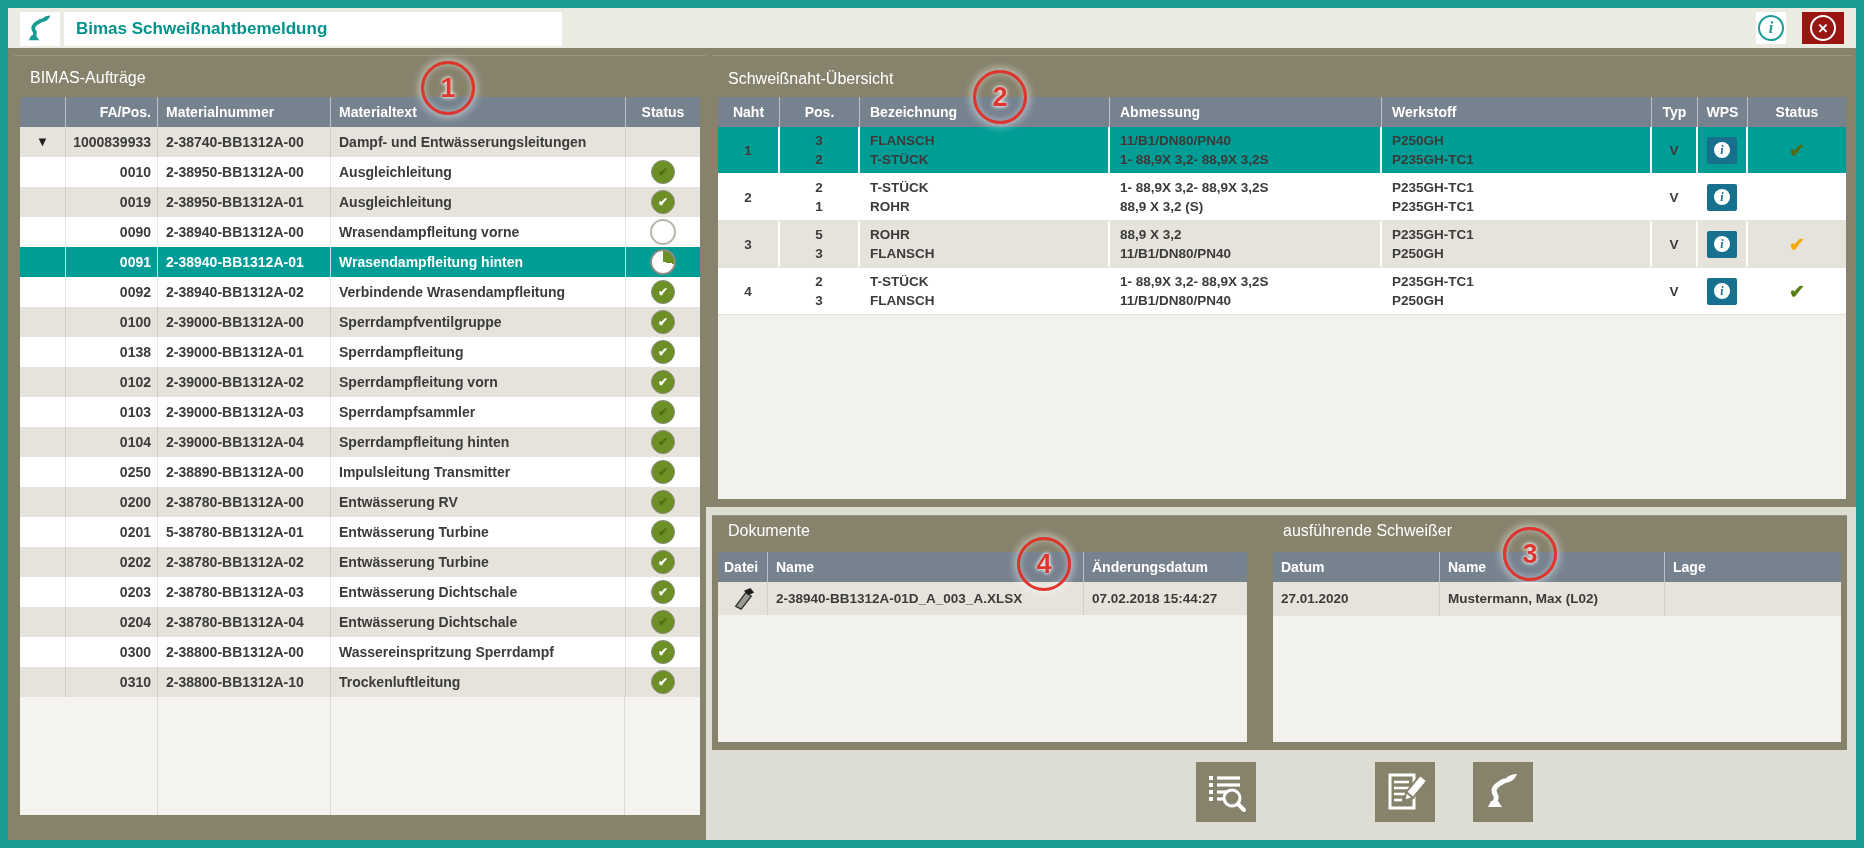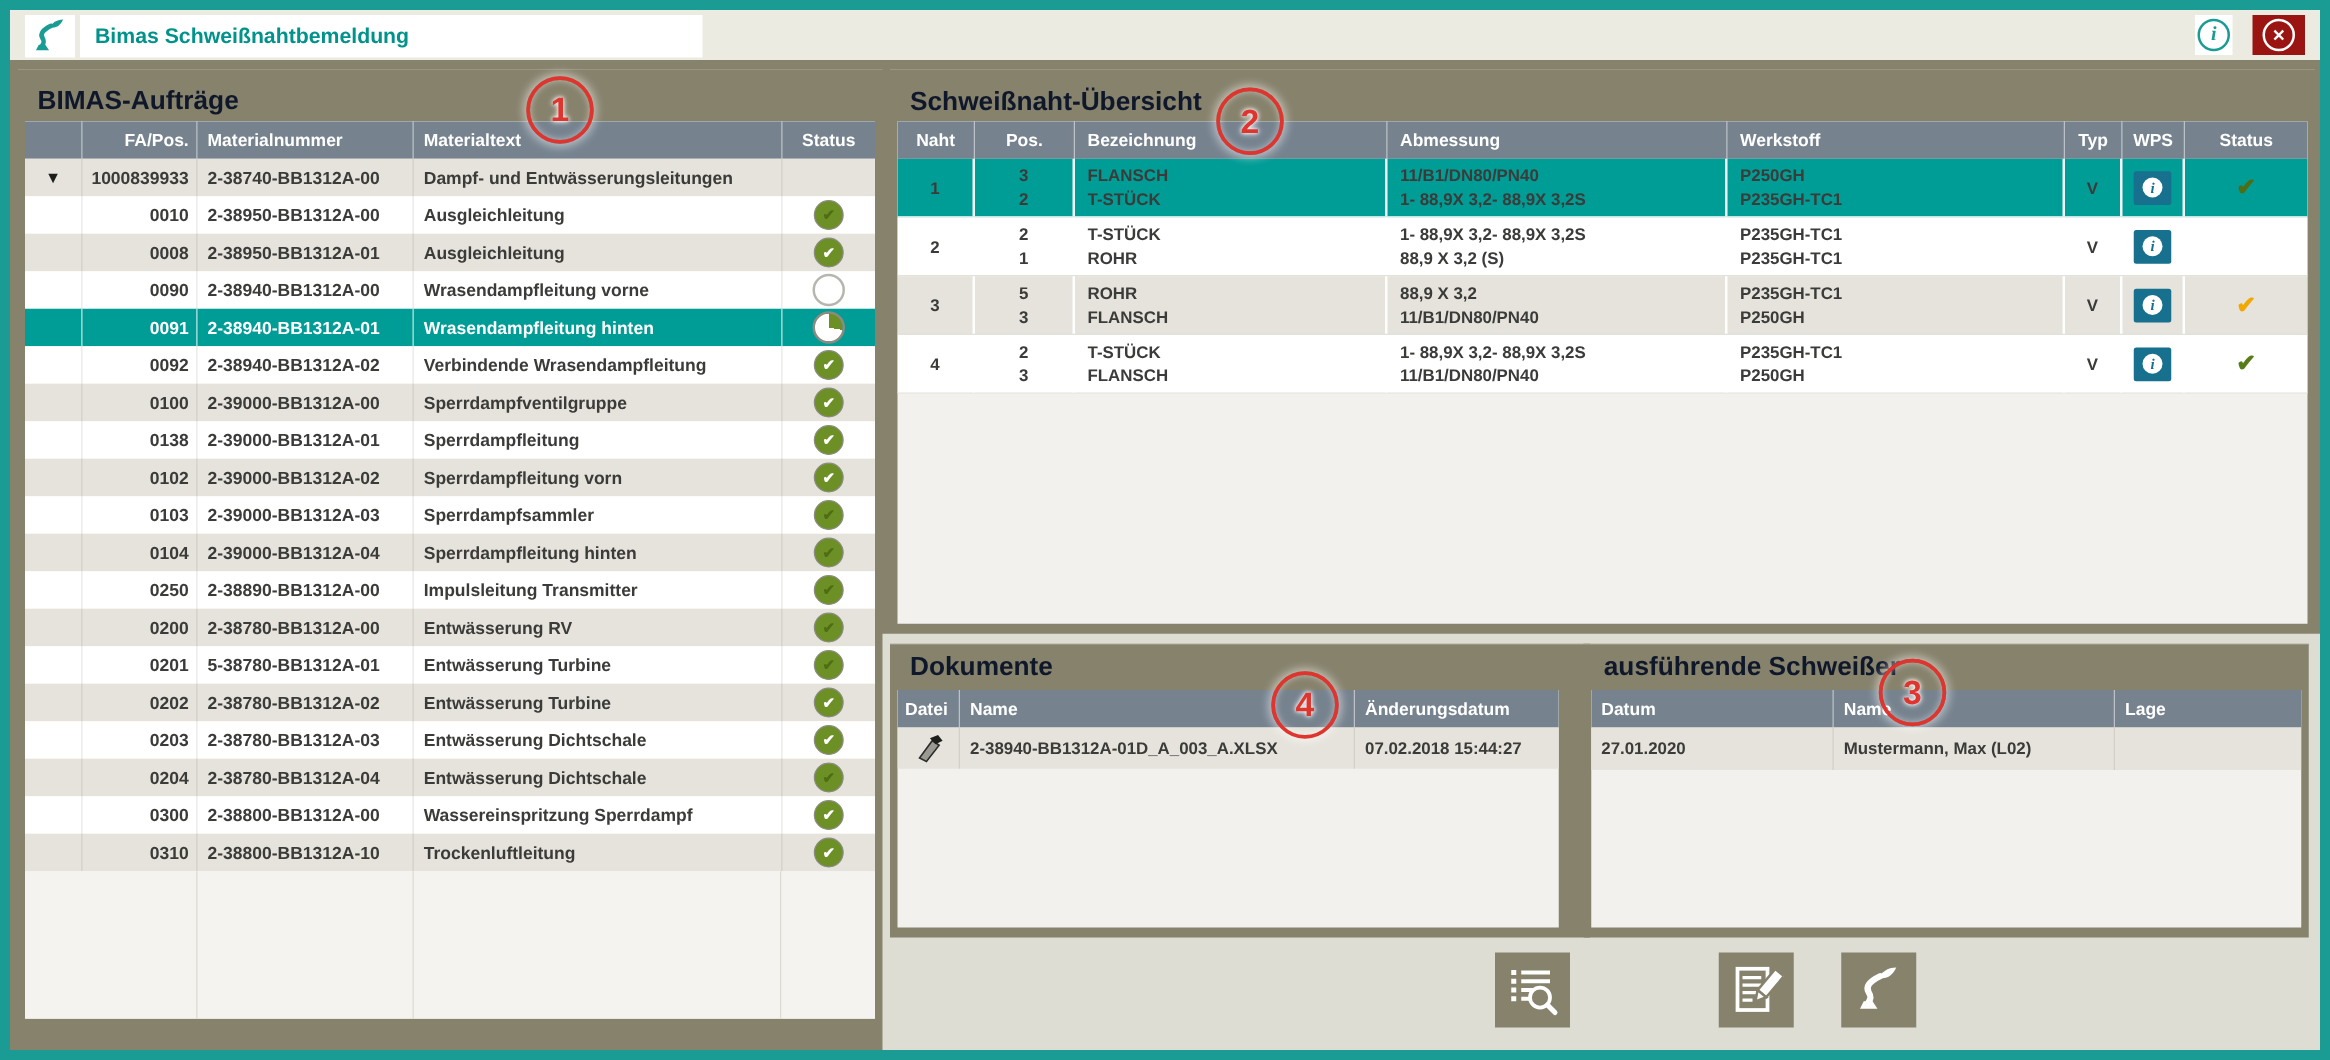--- a/index.html
+++ b/index.html
@@ -18,21 +18,21 @@
   .title-box span{color:#00928B;font-weight:700;font-size:17px;padding-left:12px;white-space:nowrap;}
   .tb-btn{position:absolute;top:4px;border:none;padding:0;margin:0;cursor:pointer;display:flex;align-items:center;justify-content:center;}
   .info-btn{left:1748px;width:30px;height:32px;background:#fff;}
   .close-btn{left:1794px;width:42px;height:32px;background:#9A1511;}
   .circle-glyph{border-radius:50%;display:flex;align-items:center;justify-content:center;font-weight:700;}
   .info-glyph{width:22px;height:22px;border:2px solid #1A9C94;color:#1A9C94;font-family:"Liberation Serif",serif;font-style:italic;font-size:16px;}
   .close-glyph{width:22px;height:22px;border:2px solid #fff;color:#fff;font-size:13px;}
 
   
   .panel{position:absolute;background:#87826C;box-shadow:inset 0 1px 0 #9b9680;}
-  .ptitle{color:#0f172a;font-weight:700;font-size:21px;padding-left:16px;white-space:nowrap;}
+  .ptitle{color:#ffffff;font-weight:400;font-size:16px;padding-left:16px;white-space:nowrap;}
   .pcontent{position:absolute;background:#F2F1ED;overflow:hidden;}
 
   
   .left-panel{left:6px;top:47px;width:692px;height:768px;}
   .left-panel .ptitle{padding-top:14px;}
   .left-panel .pcontent{left:6px;top:42px;width:680px;height:718px;}
   .thead{display:flex;background:#76838F;color:#fff;font-weight:700;font-size:14px;}
   .lt-head{height:30px;line-height:30px;}
   .cell{box-sizing:border-box;border-right:1px solid rgba(120,120,110,0.18);overflow:hidden;white-space:nowrap;}
   .thead .cell{border-right:1px solid rgba(255,255,255,0.5);}
@@ -99,21 +99,21 @@
   #doc-rows .dt-row:nth-child(odd){background:#E5E3DB;}
   .d-file{width:50px;display:flex;align-items:center;justify-content:center;}
   .d-name{width:316px;padding-left:8px;}
   .d-date{flex:1;padding-left:8px;border-right:none !important;}
   .thead .d-file{text-align:left;padding-left:6px;display:block;}
   .sap-logo{width:27px;height:14px;background:linear-gradient(180deg,#4a8fd4,#1b5ea8);clip-path:polygon(0 0,100% 0,70% 100%,0 100%);color:#fff;font-style:italic;font-weight:700;font-size:9px;line-height:14px;text-align:left;padding-left:2px;box-sizing:border-box;}
 
   
   .welders-panel{left:1259px;top:507px;width:580px;height:235px;}
   .welders-panel .pcontent{left:6px;top:37px;width:568px;height:190px;}
-  .w-datum{width:194px;padding-left:8px;}
+  .w-datum{width:167px;padding-left:8px;}
   .w-name{width:225px;padding-left:8px;}
   .w-lage{flex:1;padding-left:8px;border-right:none !important;}
   .wt-row{display:flex;height:34px;line-height:34px;font-size:13.5px;font-weight:700;color:#3B3B39;background:#fff;}
   #welder-rows .wt-row:nth-child(odd){background:#E5E3DB;}
 
   
   .tool-btn{position:absolute;top:754px;width:60px;height:60px;background:#87826C;border:none;padding:0;cursor:pointer;display:flex;align-items:center;justify-content:center;}
   .tool-search{left:1188px;} .tool-edit{left:1367px;} .tool-robot{left:1465px;}
 
   
@@ -170,21 +170,21 @@
             <div class="cell c-arrow"></div>
             <div class="cell c-fa">0010</div>
             <div class="cell c-mat">2-38950-BB1312A-00</div>
             <div class="cell c-text">Ausgleichleitung</div>
             <div class="cell c-status">
               <div class="st st-done-muted">✔</div>
             </div>
           </div>
           <div class="lt-row">
             <div class="cell c-arrow"></div>
-            <div class="cell c-fa">0008</div>
+            <div class="cell c-fa">0019</div>
             <div class="cell c-mat">2-38950-BB1312A-01</div>
             <div class="cell c-text">Ausgleichleitung</div>
             <div class="cell c-status">
               <div class="st st-done">✔</div>
             </div>
           </div>
           <div class="lt-row">
             <div class="cell c-arrow"></div>
             <div class="cell c-fa">0090</div>
             <div class="cell c-mat">2-38940-BB1312A-00</div>

